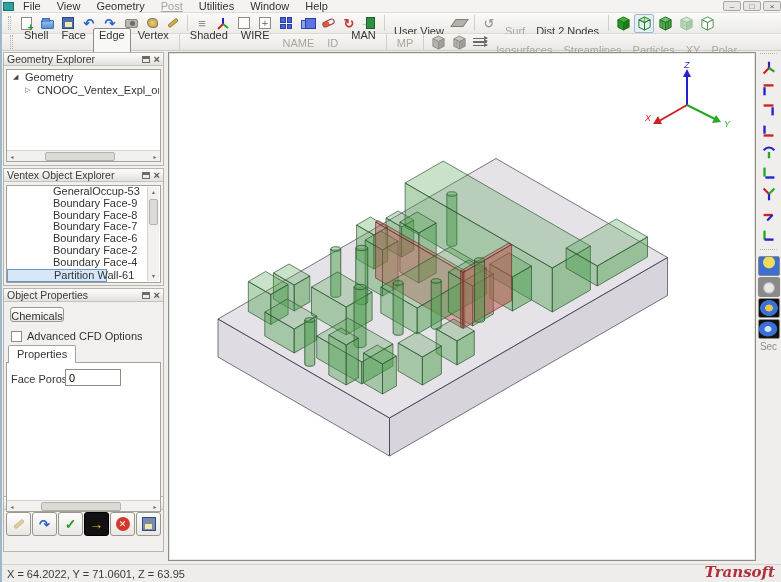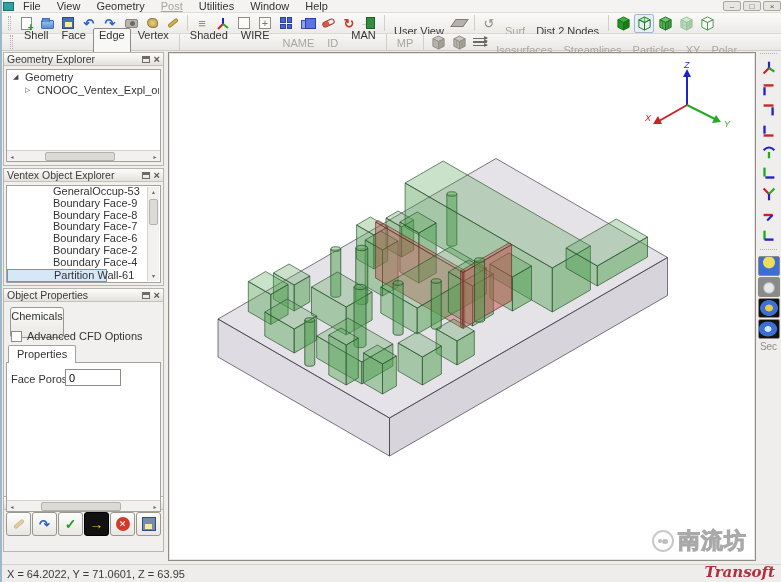--- a/index.html
+++ b/index.html
@@ -338,21 +338,21 @@
       </div>
     </div>
 
     <div class="panel" style="top:237px; height:228px;">
       <div class="panel-title">
         <span>Object Properties</span>
         <span class="sp"></span>
         <span class="pin"></span>
         <span class="closex">×</span>
       </div>
-      <div class="btn" style="position:absolute; left:6px; top:18px; width:54px; height:31px; line-height:16px;">Chemicals</div>
+      <div class="btn" style="position:absolute; left:6px; top:18px; width:54px; height:15px; line-height:16px;">Chemicals</div>
       <div style="position:absolute; left:7px; top:41px; display:flex; align-items:center; gap:5px;">
         <span class="checkbox"></span>
         <span>Advanced CFD Options</span>
       </div>
       <div style="position:absolute; left:2px; top:56px;">
         <span class="tab">Properties</span>
       </div>
       <div class="white-box" style="position:absolute; left:2px; right:2px; top:73px; bottom:3px; z-index:1;">
         <div style="position:absolute; left:4px; top:10px;">Face Porosity</div>
         <input style="position: absolute; left: 58px; top: 6px; width: 56px; height: 17px; border: 1px solid rgb(143, 140, 134); font-family: &quot;Liberation Sans&quot;, sans-serif; font-size: 11px; padding-left: 3px;" value="0">
@@ -486,24 +486,20 @@
       <path d="M46 44 L46 14" stroke="#2222cc" stroke-width="2"></path>
       <polygon points="46,8 42,16 50,16" fill="#2222cc"></polygon>
       <path d="M46 44 L18 60" stroke="#cc2222" stroke-width="2"></path>
       <polygon points="12,63 21,63 17,55" fill="#cc2222"></polygon>
       <path d="M46 44 L74 58" stroke="#22aa22" stroke-width="2"></path>
       <polygon points="80,61 71,62 75,54" fill="#22aa22"></polygon>
       <text x="43" y="7" font-size="9" fill="#2222cc" font-style="italic">Z</text>
       <text x="4" y="60" font-size="9" fill="#cc2222" font-style="italic">X</text>
       <text x="83" y="66" font-size="9" fill="#22aa22" font-style="italic">Y</text>
     </svg>
-    <div class="wm">
-      <span class="wm-logo"></span>
-      <span class="wm-text">南流坊</span>
-    </div>
   </div>
 
   <div class="rbar">
     <div style="height:4px; border-top:1px dotted #b5b1aa; margin:2px 4px 0;"></div>
     <div class="rbtn">
         <svg width="18" height="18" viewBox="0 0 20 20">
           <path d="M10 3 V10" stroke="#2222cc" stroke-width="2.4"></path>
           <path d="M10 10 L4 16" stroke="#cc2222" stroke-width="2.4"></path>
           <path d="M10 10 L16 14" stroke="#22aa22" stroke-width="2.4"></path>
         </svg>

